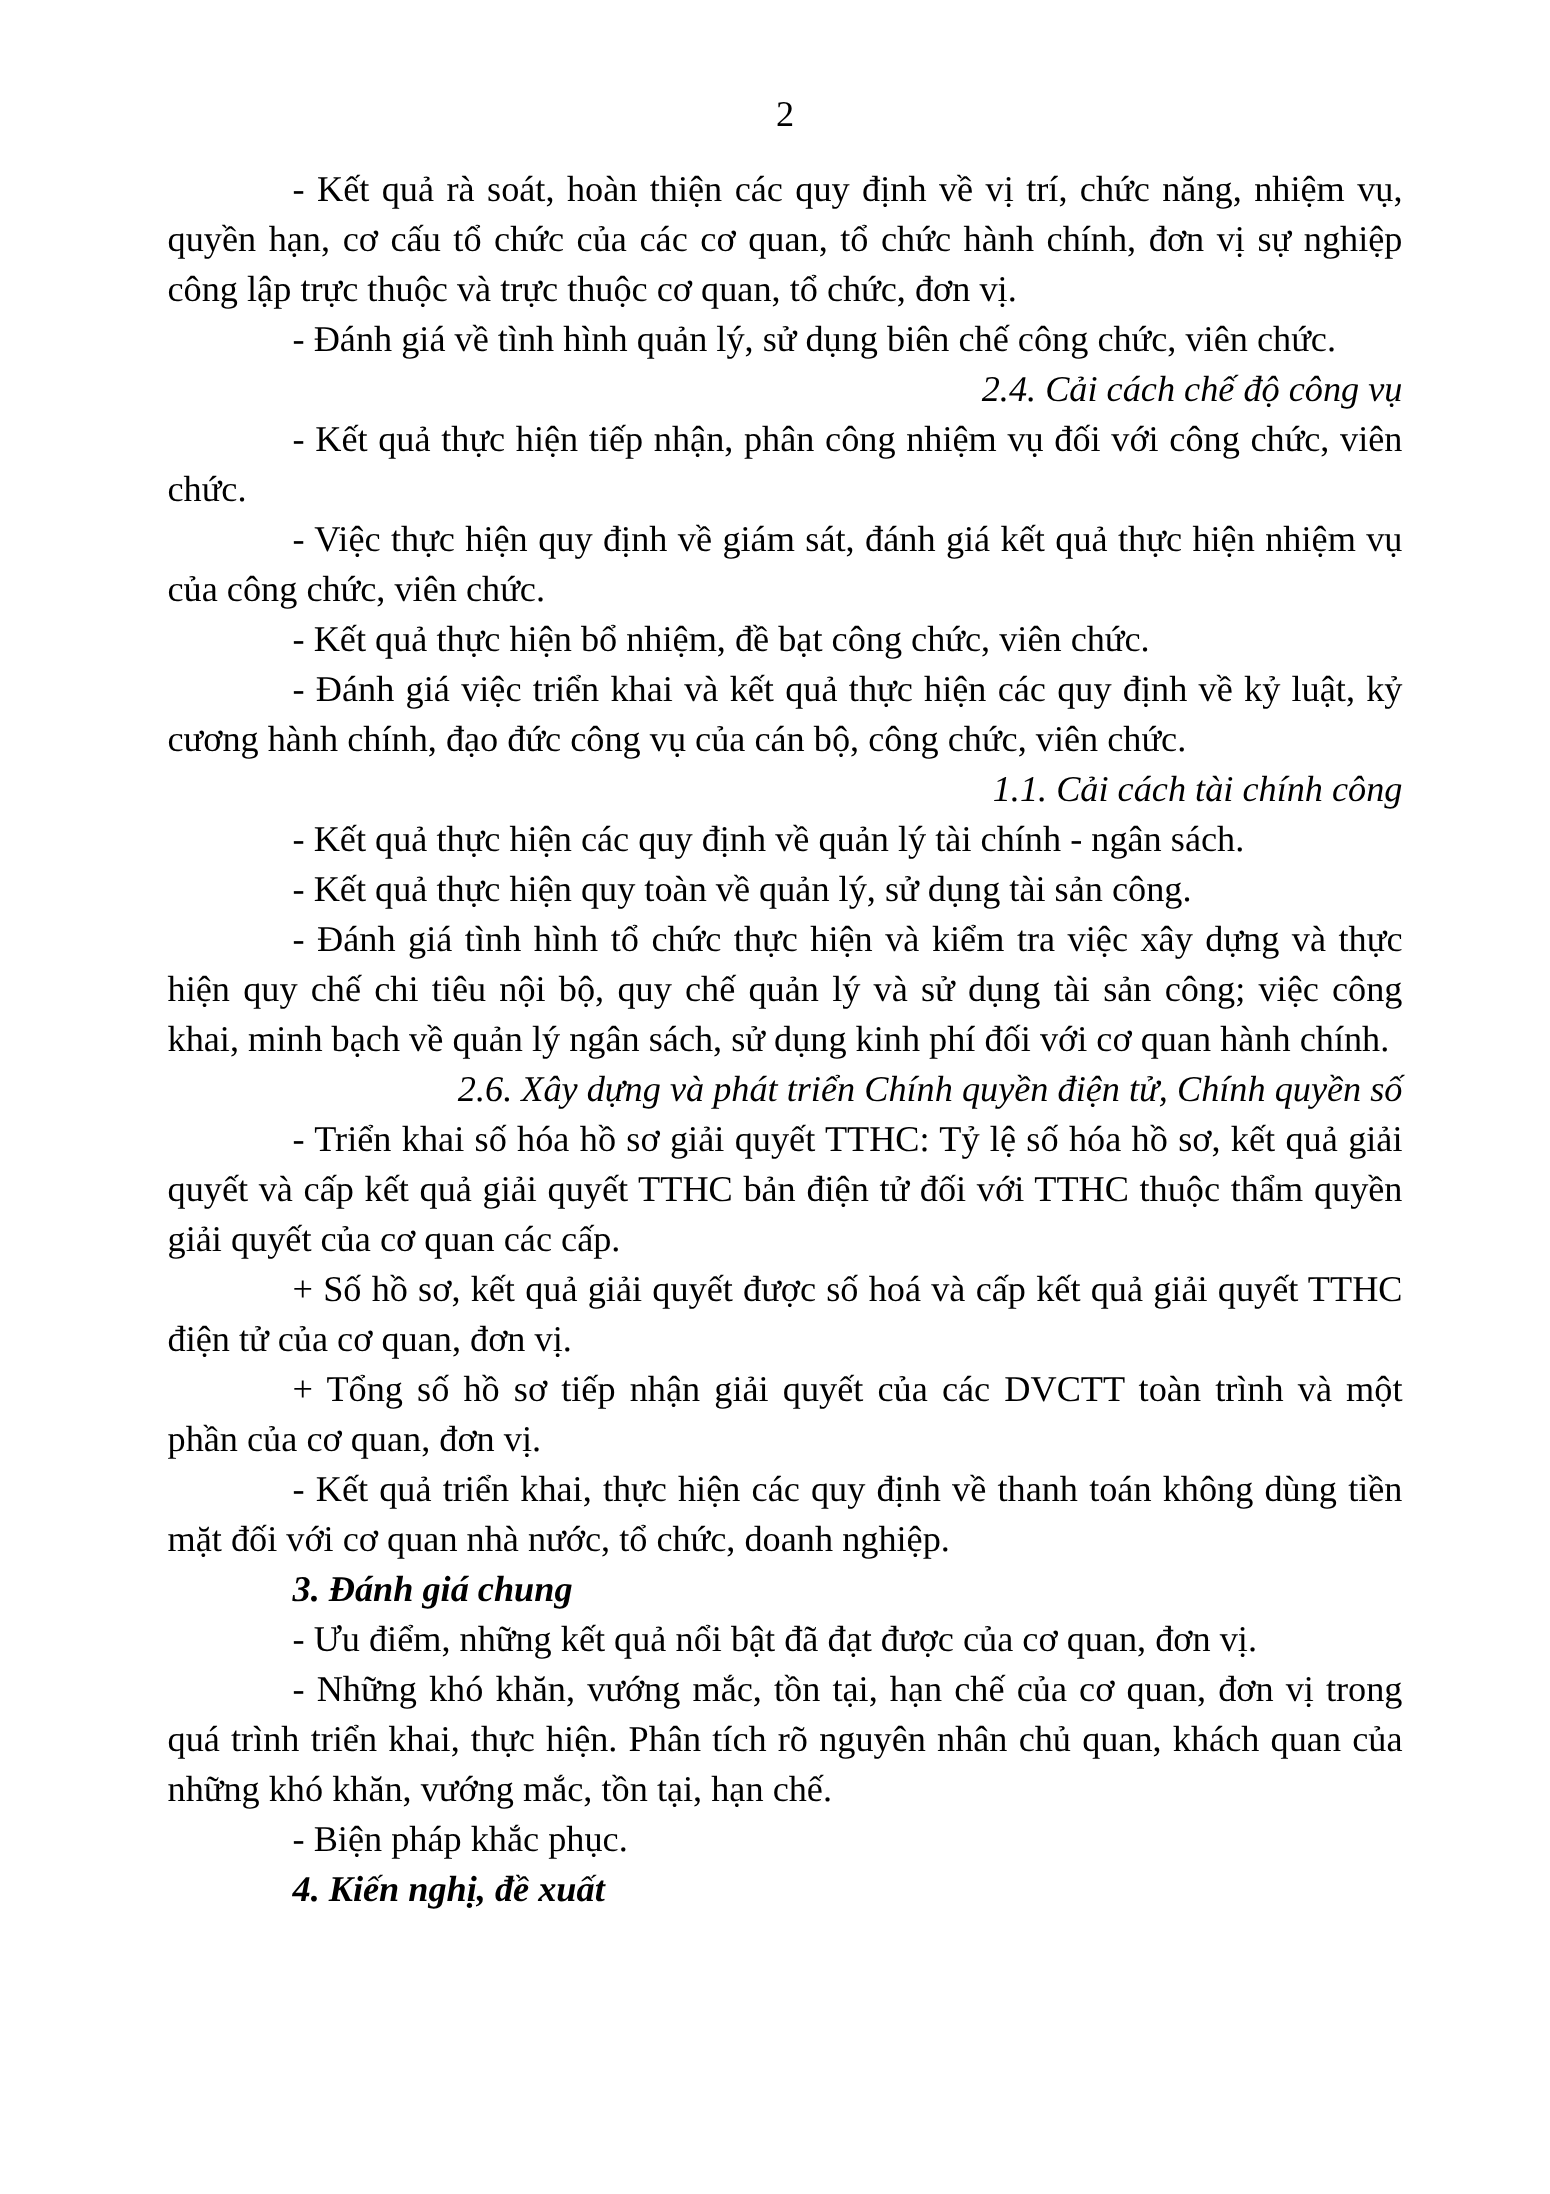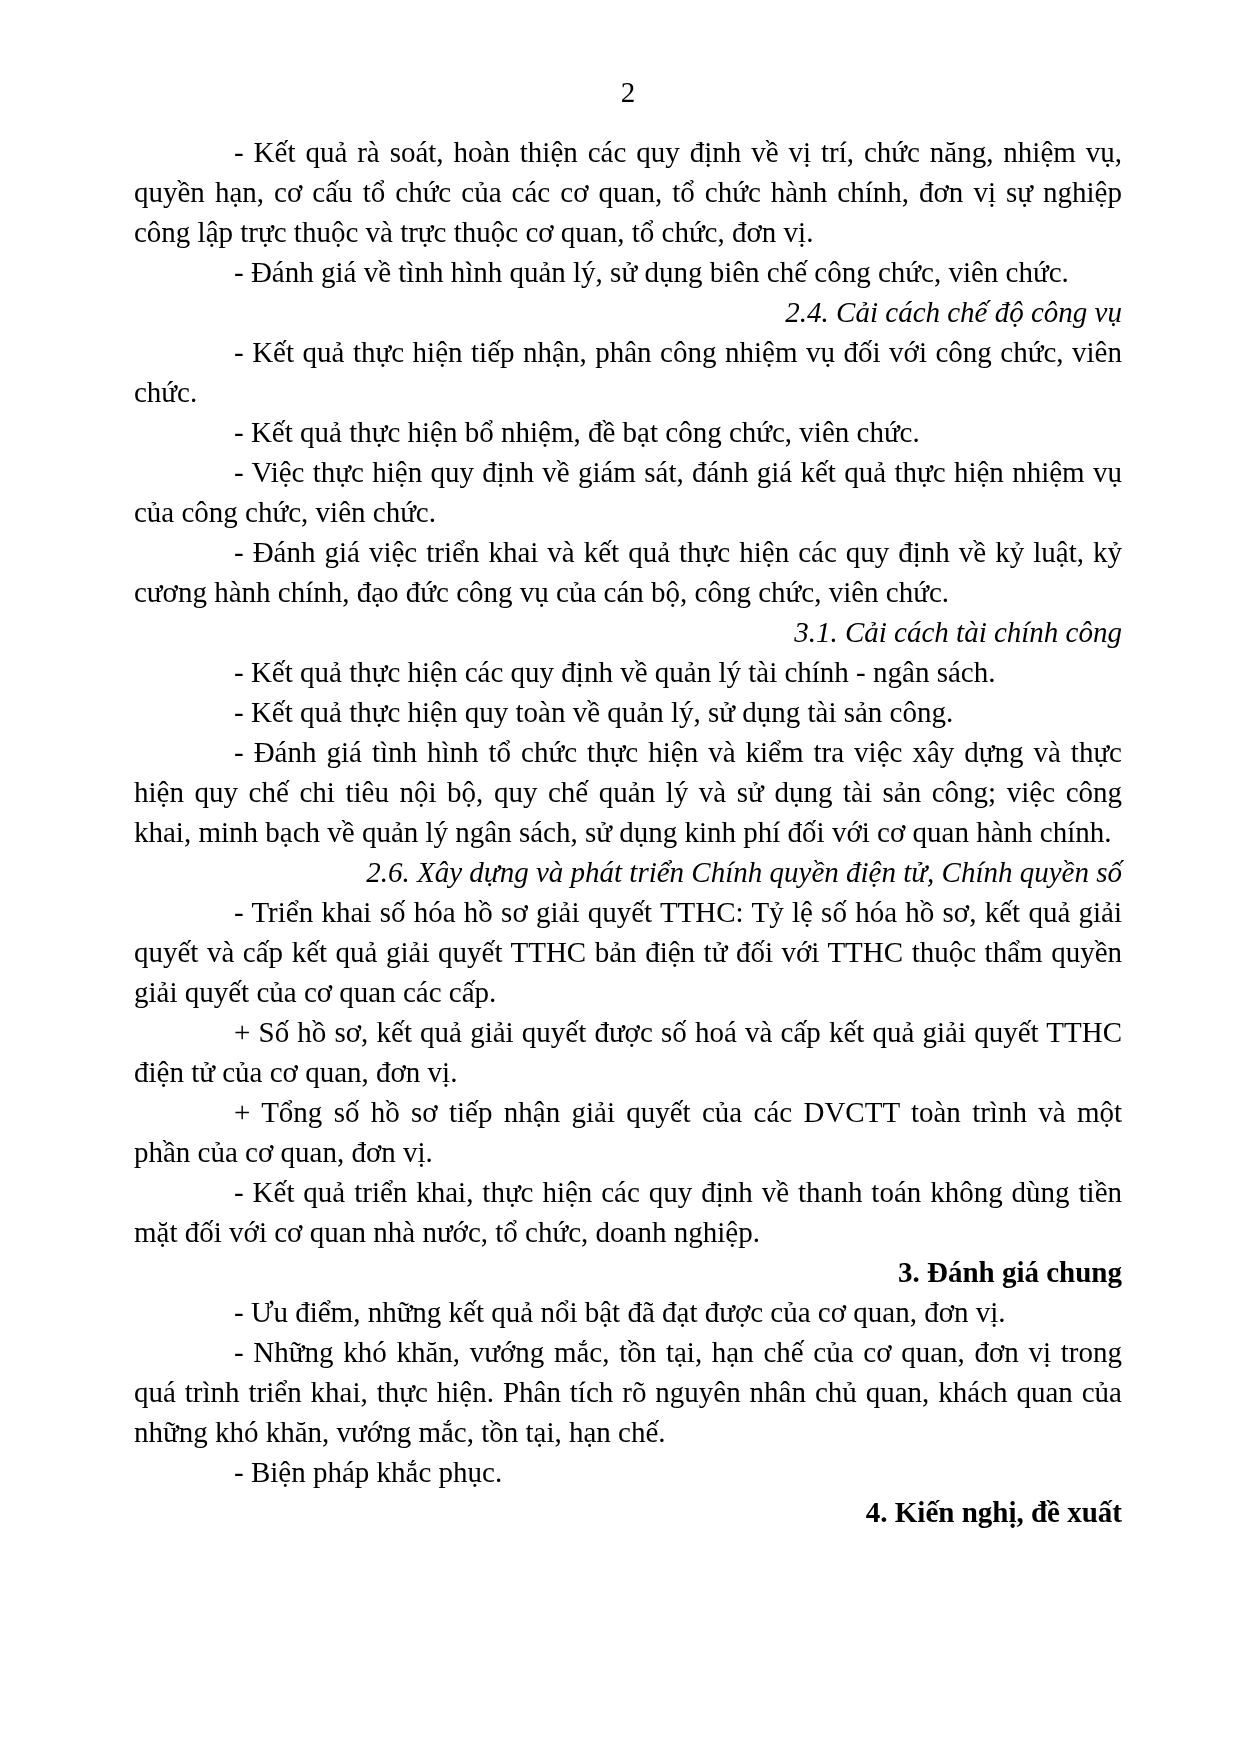--- a/index.html
+++ b/index.html
@@ -39,37 +39,38 @@
     margin: 0;
     padding: 0;
     text-indent: 100px;
   }
   .content p.heading-italic {
     font-style: italic;
     text-align: right;
   }
   .content p.heading-bold {
     font-weight: bold;
-    text-align: right;
+    text-align: left;
+    font-style: italic;
   }
 </style>
 </head>
 <body>
 
 <div class="page">
   <div class="page-number">2</div>
   <div class="content">
       <p class="">- Kết quả rà soát, hoàn thiện các quy định về vị trí, chức năng, nhiệm vụ, quyền hạn, cơ cấu tổ chức của các cơ quan, tổ chức hành chính, đơn vị sự nghiệp công lập trực thuộc và trực thuộc cơ quan, tổ chức, đơn vị.</p>
       <p class="">- Đánh giá về tình hình quản lý, sử dụng biên chế công chức, viên chức.</p>
       <p class="heading-italic">2.4. Cải cách chế độ công vụ</p>
       <p class="">- Kết quả thực hiện tiếp nhận, phân công nhiệm vụ đối với công chức, viên chức.</p>
+      <p class="">- Việc thực hiện quy định về giám sát, đánh giá kết quả thực hiện nhiệm vụ của công chức, viên chức.</p>
       <p class="">- Kết quả thực hiện bổ nhiệm, đề bạt công chức, viên chức.</p>
-      <p class="">- Việc thực hiện quy định về giám sát, đánh giá kết quả thực hiện nhiệm vụ của công chức, viên chức.</p>
       <p class="">- Đánh giá việc triển khai và kết quả thực hiện các quy định về kỷ luật, kỷ cương hành chính, đạo đức công vụ của cán bộ, công chức, viên chức.</p>
-      <p class="heading-italic">3.1. Cải cách tài chính công</p>
+      <p class="heading-italic">1.1. Cải cách tài chính công</p>
       <p class="">- Kết quả thực hiện các quy định về quản lý tài chính - ngân sách.</p>
       <p class="">- Kết quả thực hiện quy toàn về quản lý, sử dụng tài sản công.</p>
       <p class="">- Đánh giá tình hình tổ chức thực hiện và kiểm tra việc xây dựng và thực hiện quy chế chi tiêu nội bộ, quy chế quản lý và sử dụng tài sản công; việc công khai, minh bạch về quản lý ngân sách, sử dụng kinh phí đối với cơ quan hành chính.</p>
       <p class="heading-italic">2.6. Xây dựng và phát triển Chính quyền điện tử, Chính quyền số</p>
       <p class="">- Triển khai số hóa hồ sơ giải quyết TTHC: Tỷ lệ số hóa hồ sơ, kết quả giải quyết và cấp kết quả giải quyết TTHC bản điện tử đối với TTHC thuộc thẩm quyền giải quyết của cơ quan các cấp.</p>
       <p class="">+ Số hồ sơ, kết quả giải quyết được số hoá và cấp kết quả giải quyết TTHC điện tử của cơ quan, đơn vị.</p>
       <p class="">+ Tổng số hồ sơ tiếp nhận giải quyết của các DVCTT toàn trình và một phần của cơ quan, đơn vị.</p>
       <p class="">- Kết quả triển khai, thực hiện các quy định về thanh toán không dùng tiền mặt đối với cơ quan nhà nước, tổ chức, doanh nghiệp.</p>
       <p class="heading-bold">3. Đánh giá chung</p>
       <p class="">- Ưu điểm, những kết quả nổi bật đã đạt được của cơ quan, đơn vị.</p>

